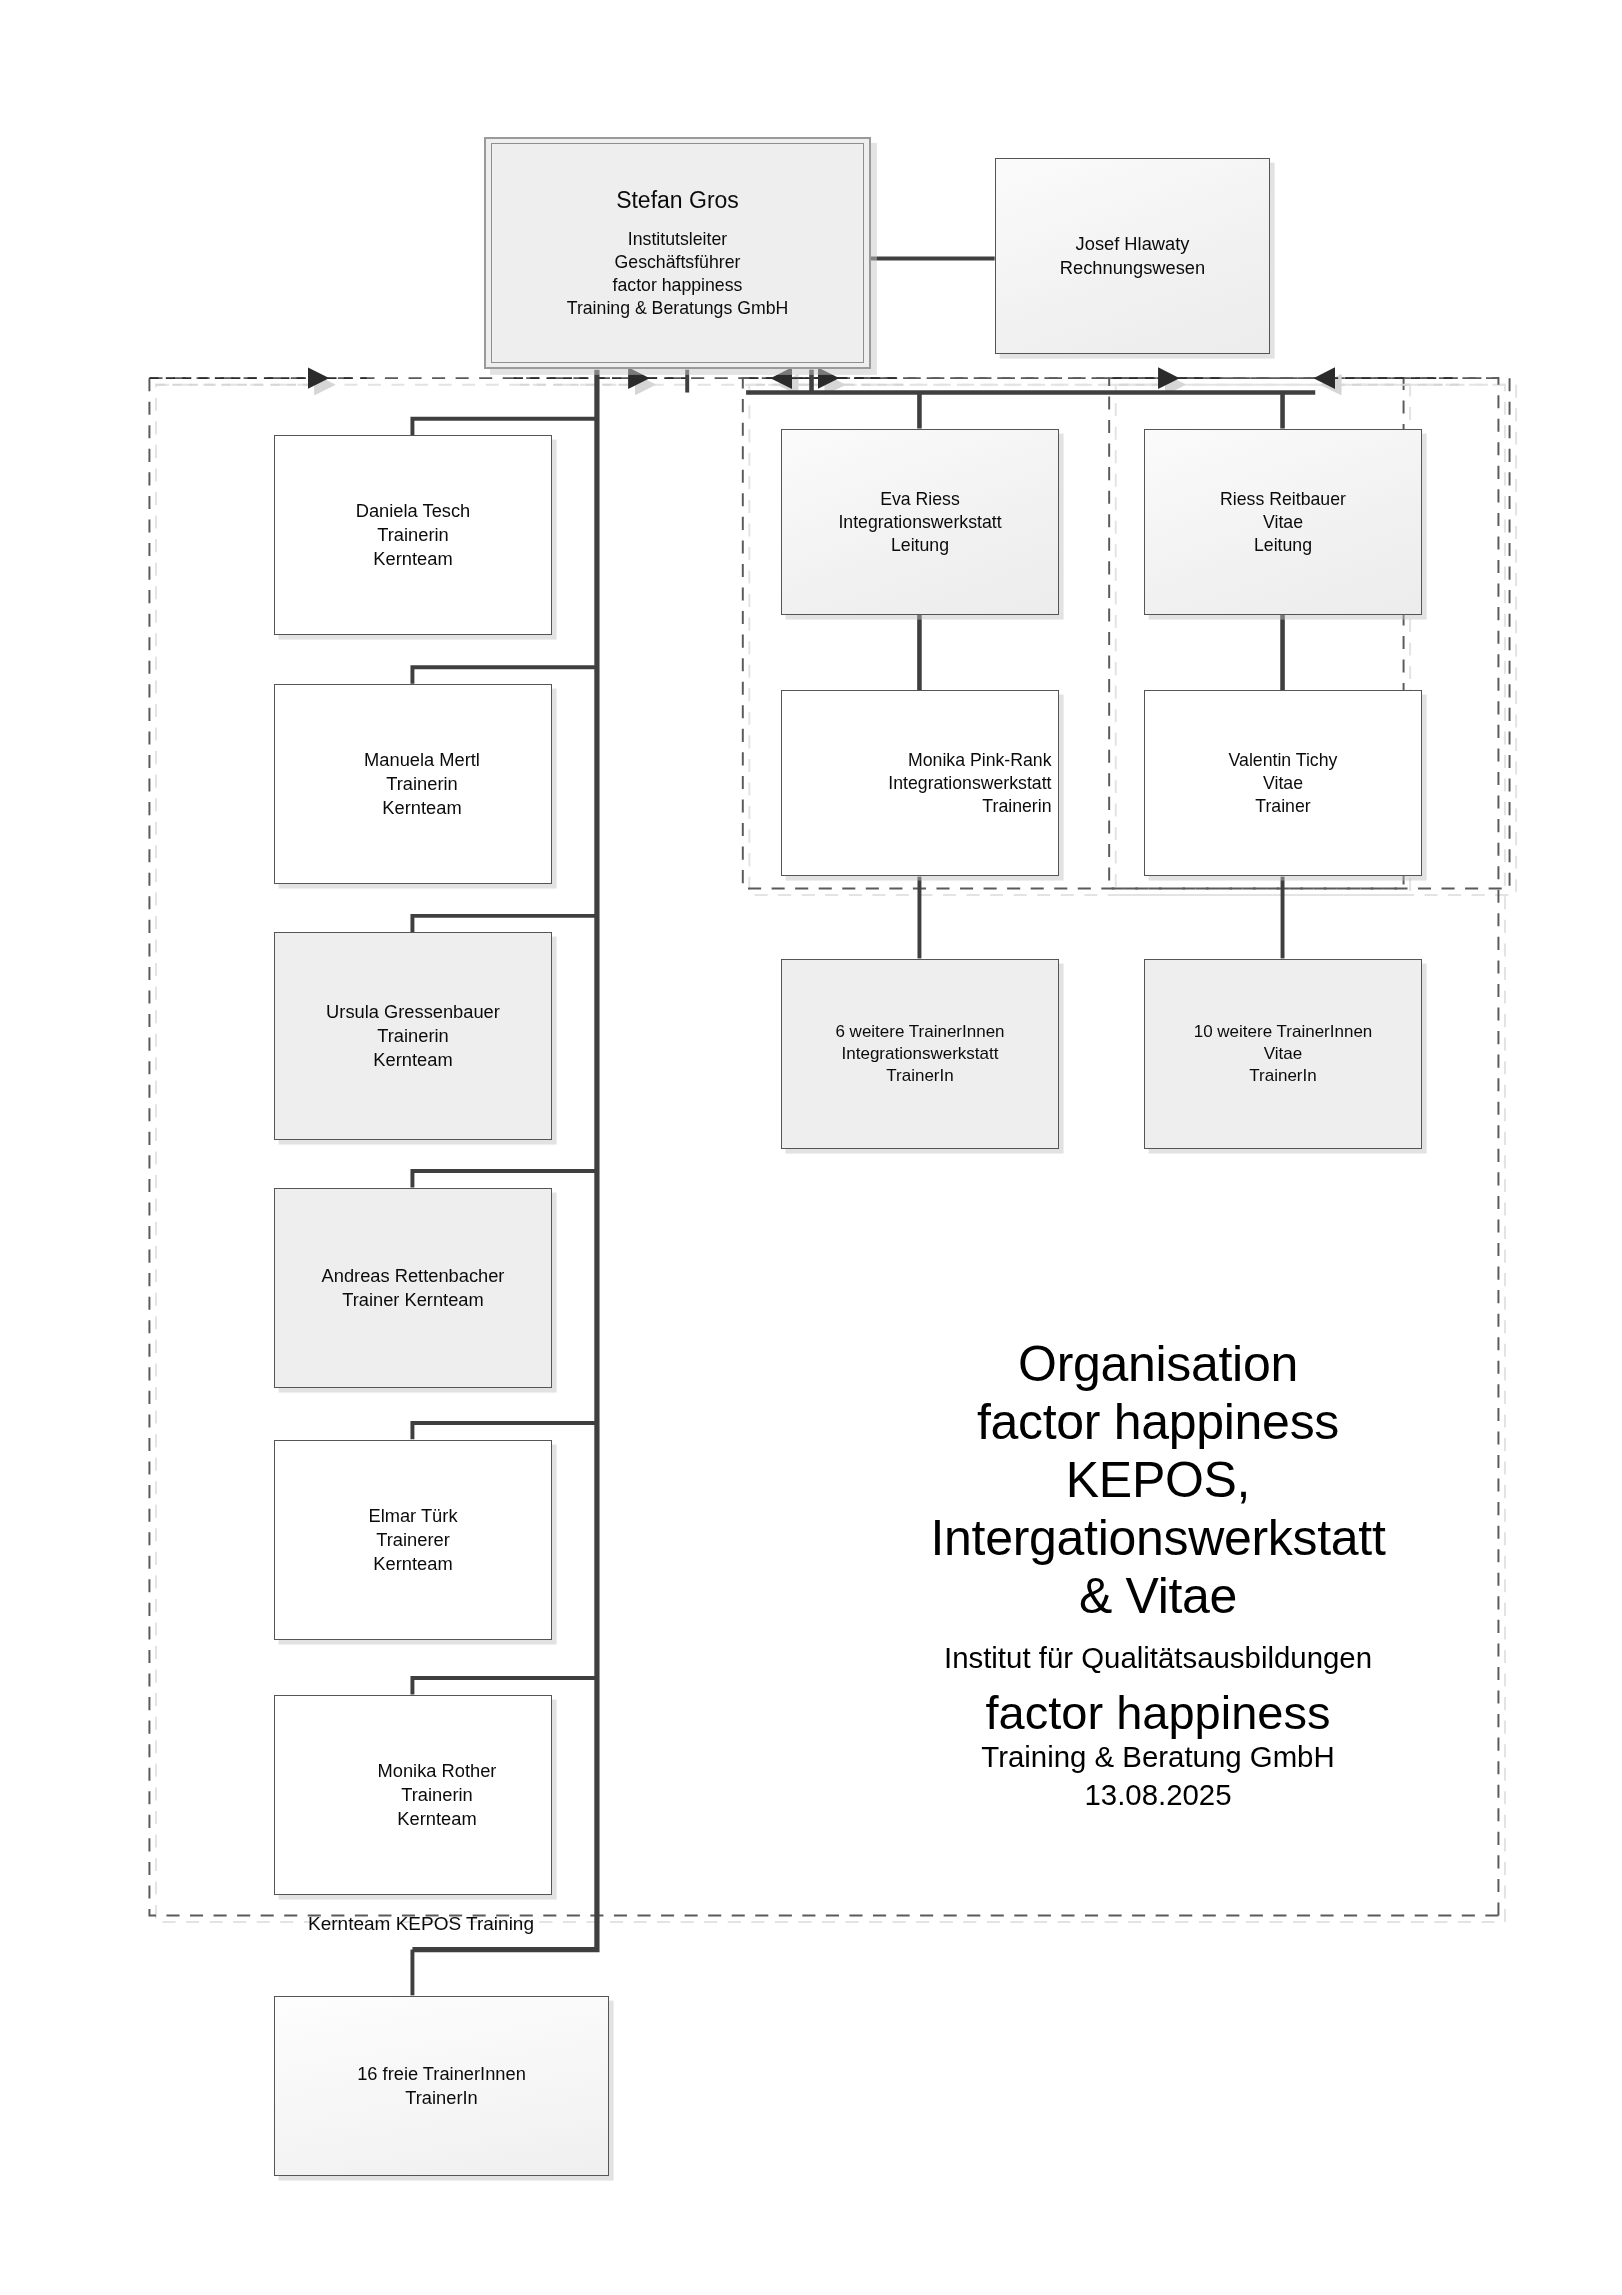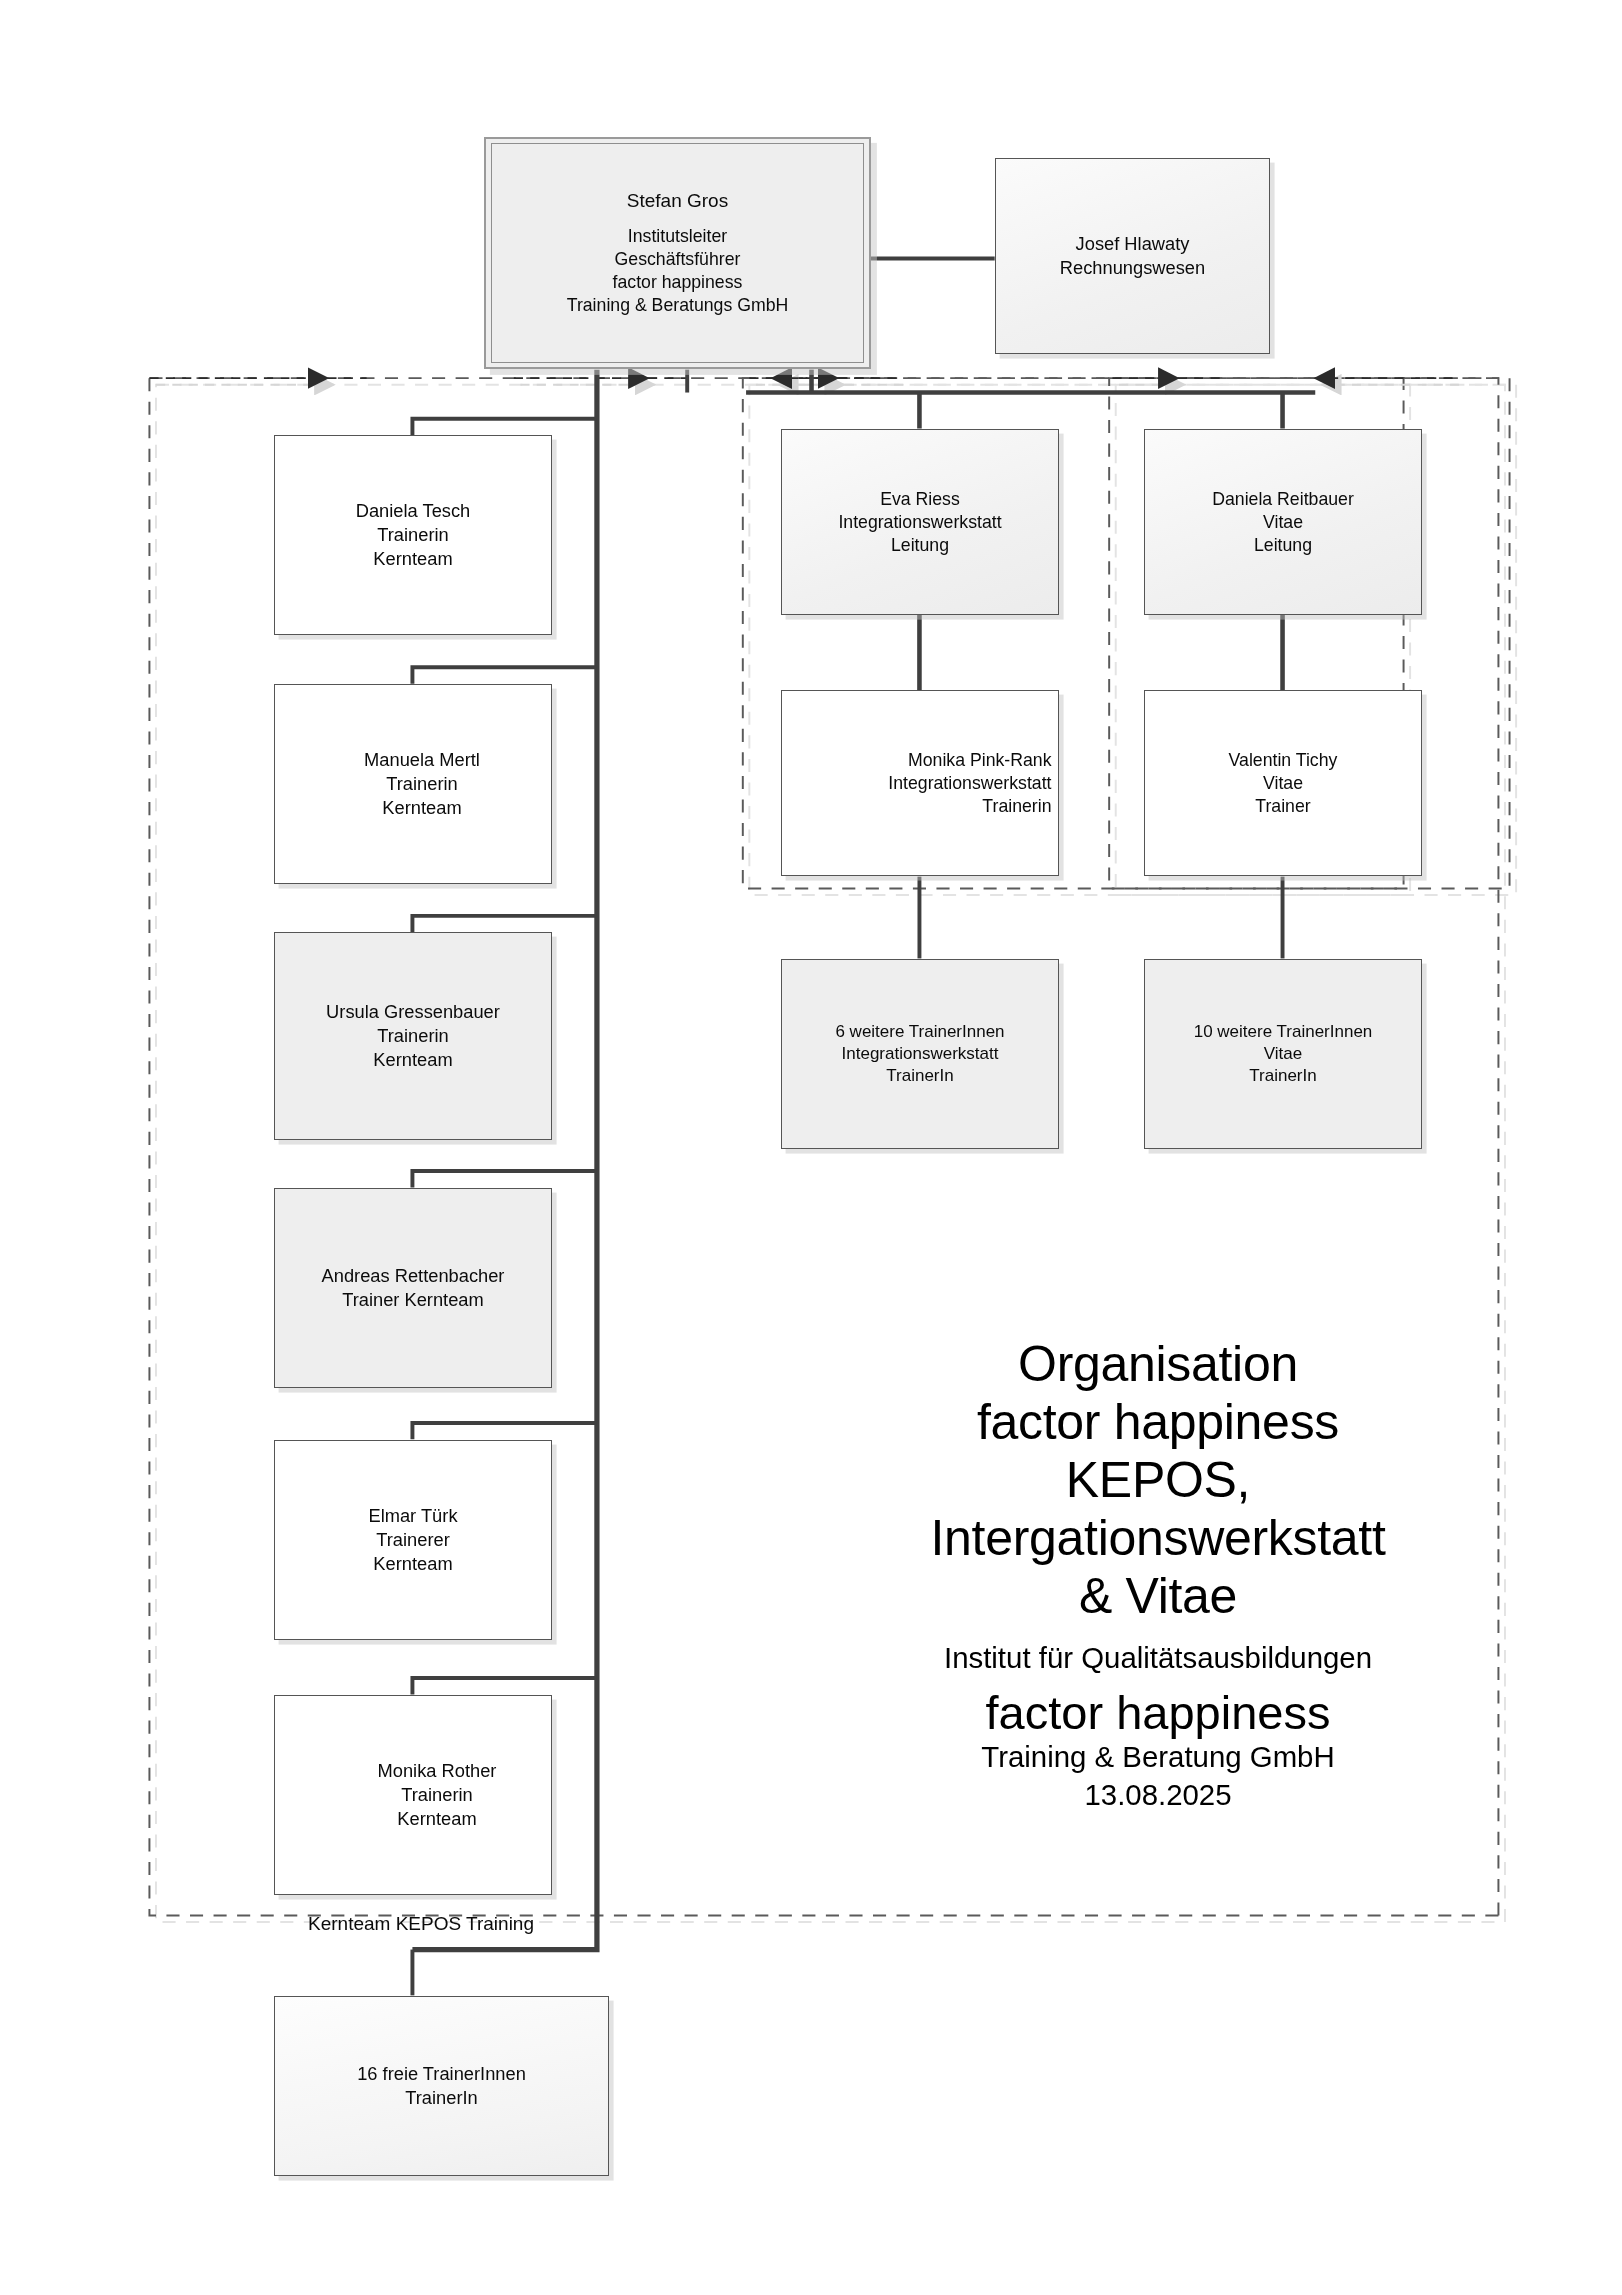--- a/index.html
+++ b/index.html
@@ -57,21 +57,21 @@
   }
   .node.ceo > .inner {
     width: 100%;
     height: 100%;
     border: 1.3px solid #8e8e8e;
     background: #eeeeee;
     display: flex;
     align-items: center;
     justify-content: center;
   }
-  .ceo .name  { font-size: 19px; display:block; }
+  .ceo .name  { font-size: 23px; display:block; }
   .ceo .gapln { display:block; height: 11.8px; }
   .ceo .ln    { font-size: 17.7px; display:block; }
 
   .t28 { font-size: 18.3px; }
   .t27 { font-size: 17.7px; }
   .t26 { font-size: 17px; }
 
   
   .group-label {
     position: absolute;
@@ -298,21 +298,21 @@
   <div class="node fill-gray" style="left:781px; top:959px; width:278px; height:190px;">
     <div class="lines">
       <span class="ln t26">6 weitere TrainerInnen</span>
       <span class="ln t26">Integrationswerkstatt</span>
       <span class="ln t26">TrainerIn</span>
     </div>
   </div>
 
   <div class="node fill-grad" style="left:1144px; top:429px; width:278px; height:186px;">
     <div class="lines">
-      <span class="ln t27">Daniela Reitbauer</span>
+      <span class="ln t27">Riess Reitbauer</span>
       <span class="ln t27">Vitae</span>
       <span class="ln t27">Leitung</span>
     </div>
   </div>
 
   <div class="node fill-white" style="left:1144px; top:690px; width:278px; height:186px;">
     <div class="lines">
       <span class="ln t27">Valentin Tichy</span>
       <span class="ln t27">Vitae</span>
       <span class="ln t27">Trainer</span>

